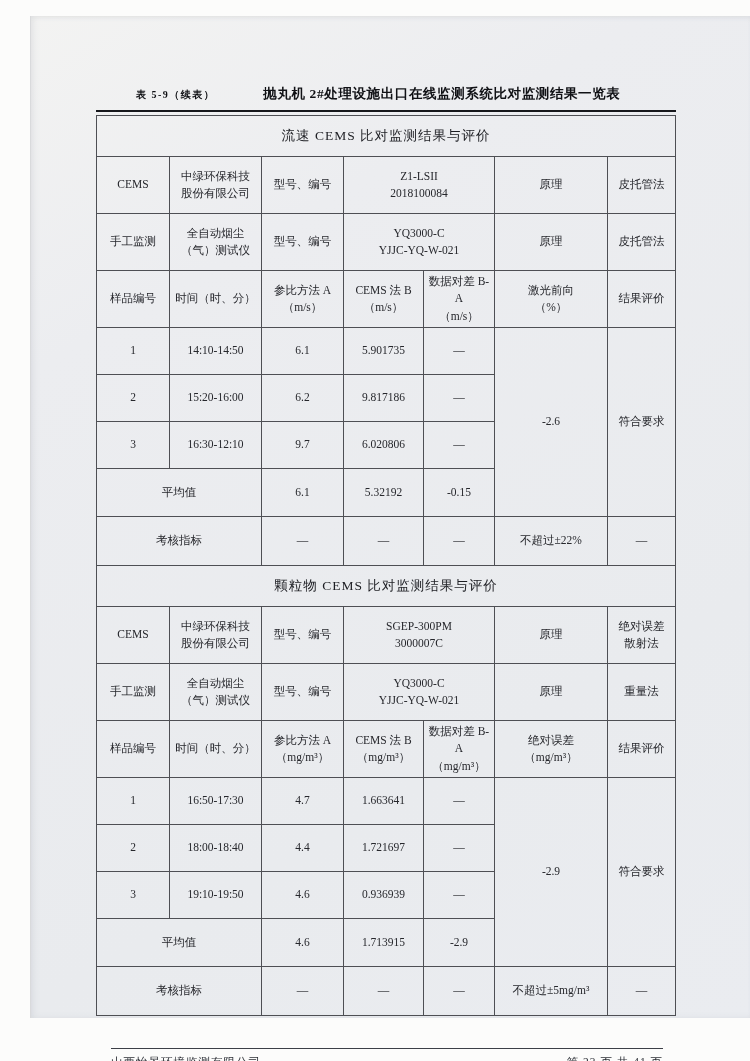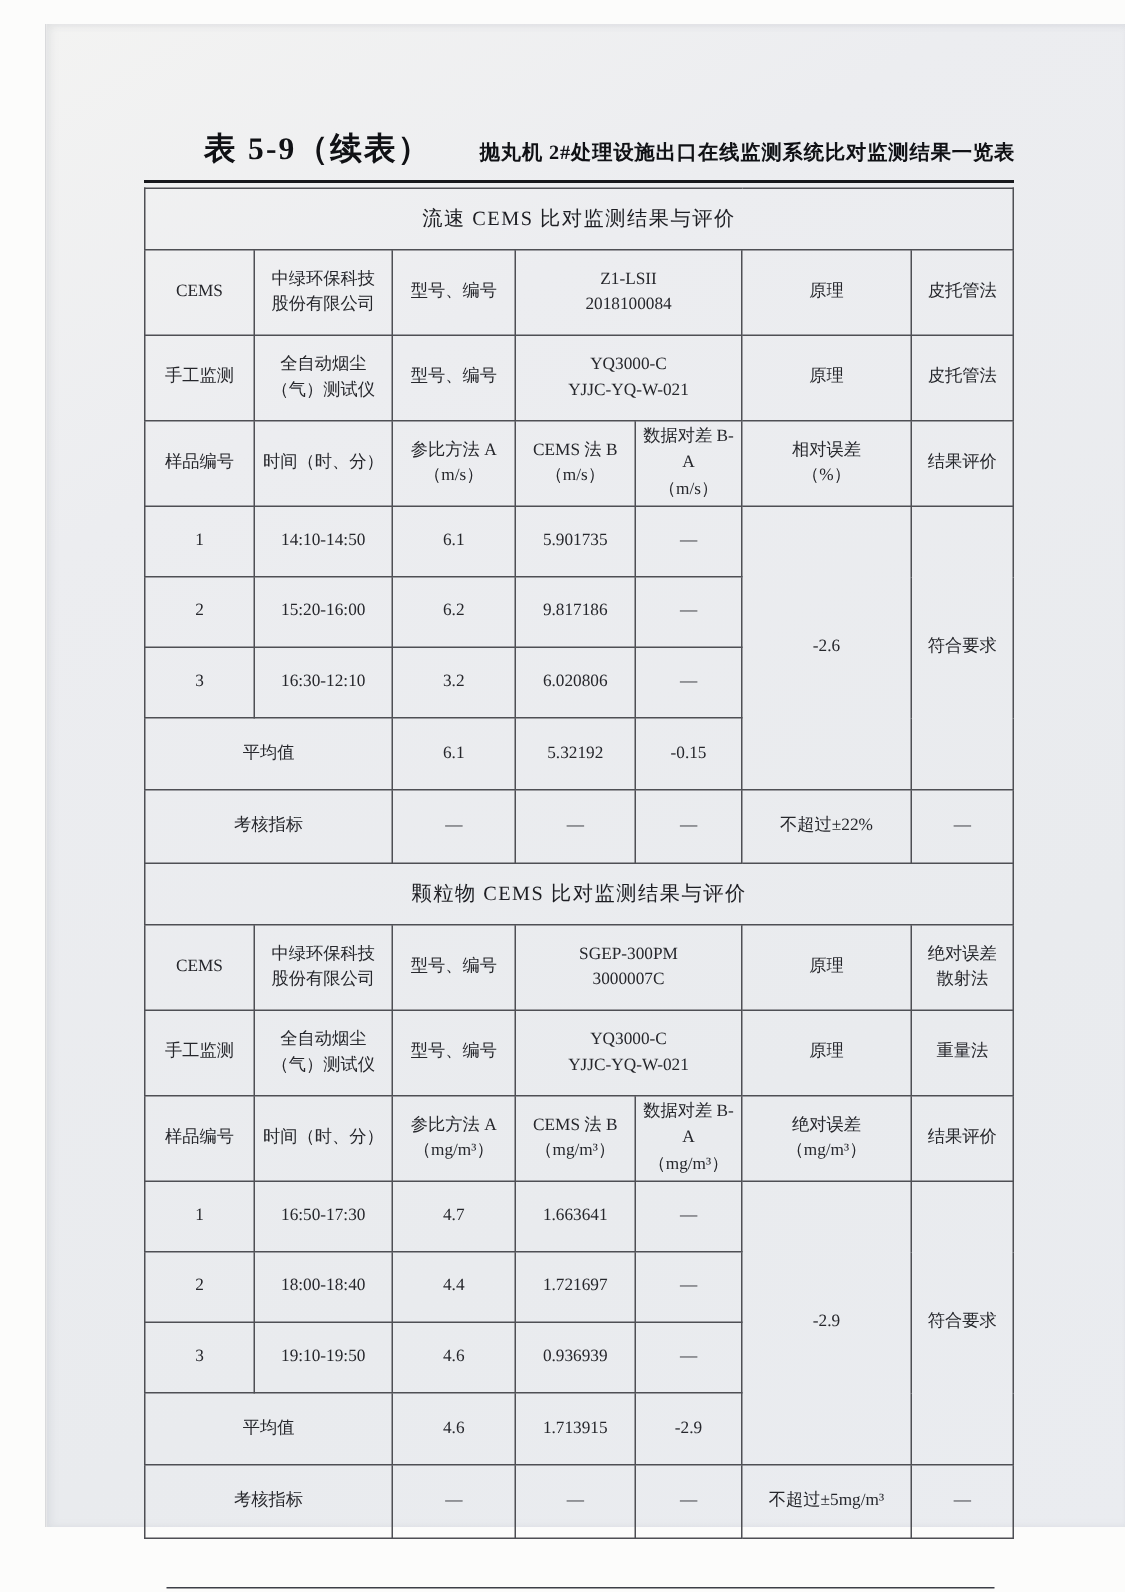--- a/index.html
+++ b/index.html
@@ -13,22 +13,22 @@
     position:absolute;left:30px;top:16px;width:720px;height:1002px;
     background:linear-gradient(150deg,#f3f3f2 0%,#ecedf0 25%,#e9ebee 70%,#eaecf0 100%);
     border-left:1px solid #d9dadc;
     box-shadow:inset 3px 0 6px rgba(120,125,135,0.10), inset 0 2px 4px rgba(120,125,135,0.06);
   }
   .content{position:absolute;left:65px;top:0;width:580px;}
   .title-block{
     margin-top:69px;display:flex;align-items:baseline;
     border-bottom:2.5px solid #17181c;padding-bottom:7px;
   }
-  .table-label{margin-left:40px;font-size:21px;font-weight:bold;color:#101115;letter-spacing:1.5px;white-space:nowrap;}
-  .doc-title{margin-left:32px;font-size:13.5px;font-weight:bold;color:#101115;letter-spacing:0.6px;white-space:nowrap;}
+  .table-label{margin-left:40px;font-size:10px;font-weight:bold;color:#101115;letter-spacing:1.5px;white-space:nowrap;}
+  .doc-title{margin-left:48px;font-size:13.5px;font-weight:bold;color:#101115;letter-spacing:0.6px;white-space:nowrap;}
   table.cmp{
     border-collapse:collapse;table-layout:fixed;width:579px;margin-top:3px;border-radius:19px;
   }
   table.cmp td{
     border:1px solid #4e4f54;
     text-align:center;vertical-align:middle;
     font-size:11.5px;color:#26272c;
     padding:2px 1px;line-height:1.5;
     overflow:hidden;
   }
@@ -115,21 +115,21 @@
         </td>
         <td>
           <div>CEMS 法 B</div>
               <div>（m/s）</div>
         </td>
         <td>
           <div>数据对差 B-A</div>
               <div>（m/s）</div>
         </td>
         <td>
-          <div>相对误差</div>
+          <div>激光前向</div>
               <div>（%）</div>
         </td>
         <td>结果评价</td>
       </tr>
       <tr class="data">
         <td>1</td>
         <td>14:10-14:50</td>
         <td>6.1</td>
         <td>5.901735</td>
         <td>—</td>
@@ -139,21 +139,21 @@
       <tr class="data">
         <td>2</td>
         <td>15:20-16:00</td>
         <td>6.2</td>
         <td>9.817186</td>
         <td>—</td>
       </tr>
       <tr class="data">
         <td>3</td>
         <td>16:30-12:10</td>
-        <td>3.2</td>
+        <td>9.7</td>
         <td>6.020806</td>
         <td>—</td>
       </tr>
       <tr class="avg">
         <td colspan="2">平均值</td>
         <td>6.1</td>
         <td>5.32192</td>
         <td>-0.15</td>
       </tr>
       <tr class="assess">

